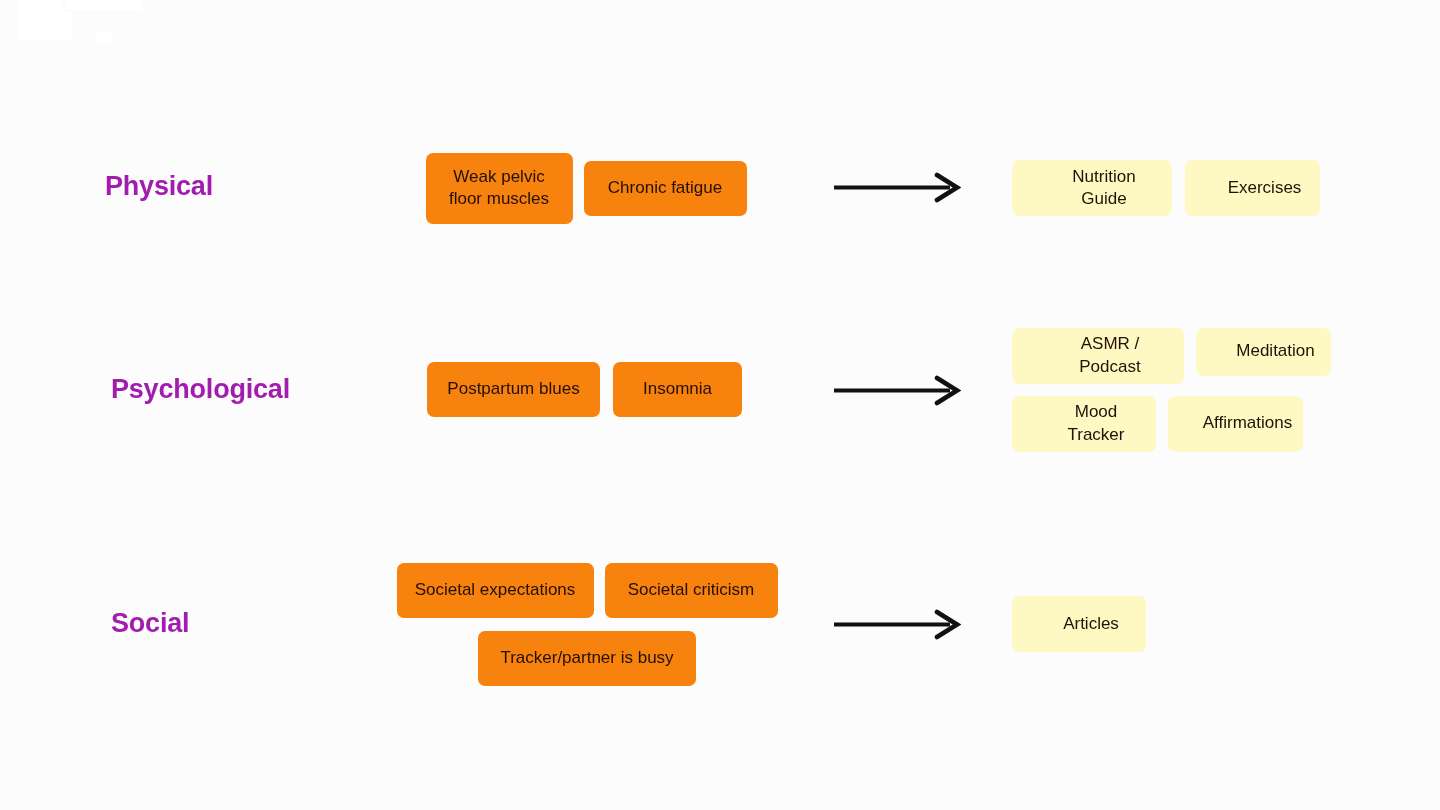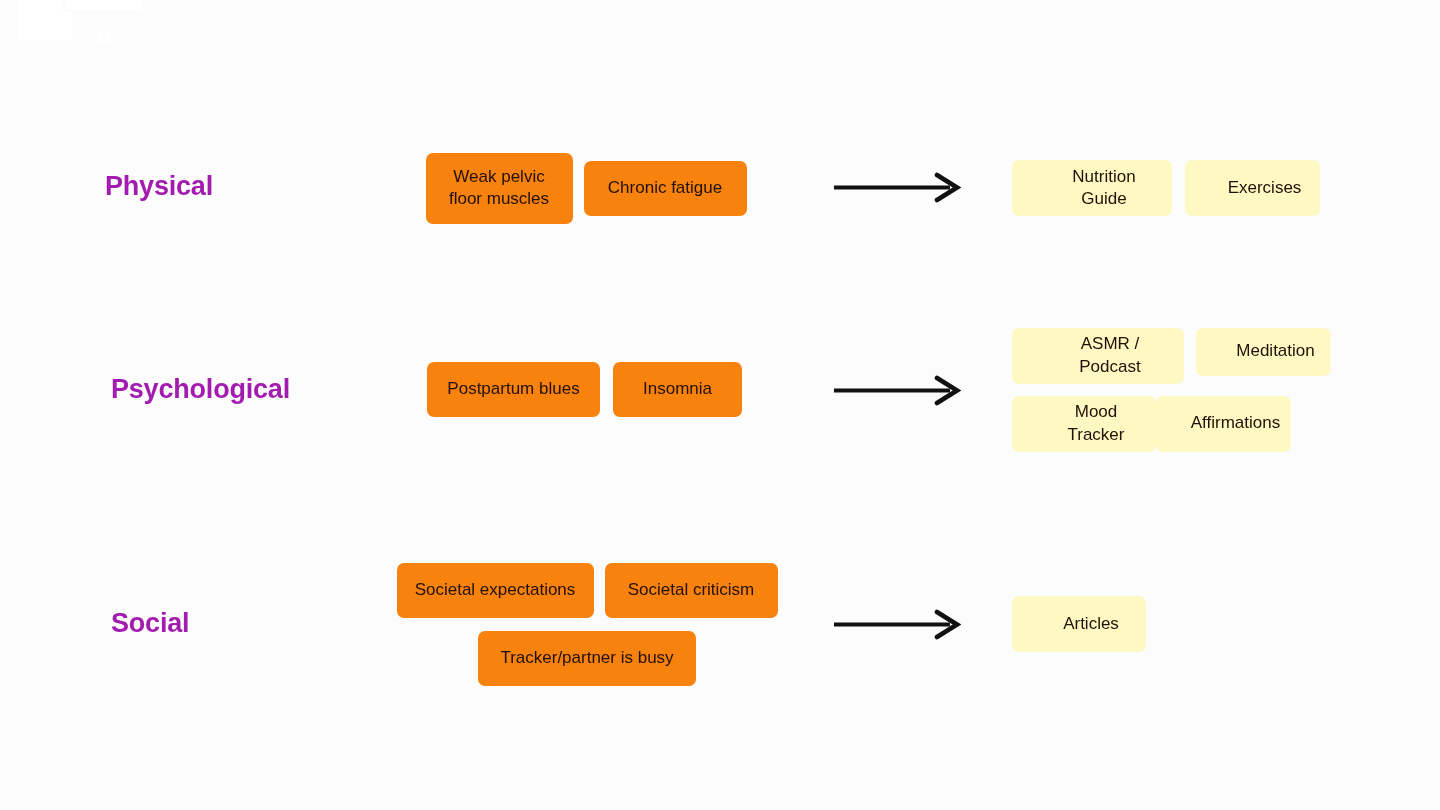--- a/index.html
+++ b/index.html
@@ -136,21 +136,21 @@
       </svg>
     </div>
 
     <div class="solution-group" style="left:1012px;top:327px;width:320px;height:125px;pointer-events:auto;">
       <div class="card solution" style="width:172px;height:56px;margin-right:12px;margin-bottom:12px;">
         <span>ASMR / Podcast</span>
       </div>
       <div class="card solution" style="width:135px;height:48px;">
         <span>Meditation</span>
       </div>
-      <div class="card solution" style="width:144px;height:56px;margin-right:0;">
+      <div class="card solution" style="width:144px;height:56px;margin-right:12px;">
         <span>Mood Tracker</span>
       </div>
       <div class="card solution" style="width:135px;height:56px;align-items:center;">
         <span>Affirmations</span>
       </div>
     </div>
   </div>
 
   <div class="row" style="top:0;height:810px;pointer-events:none;">
 

